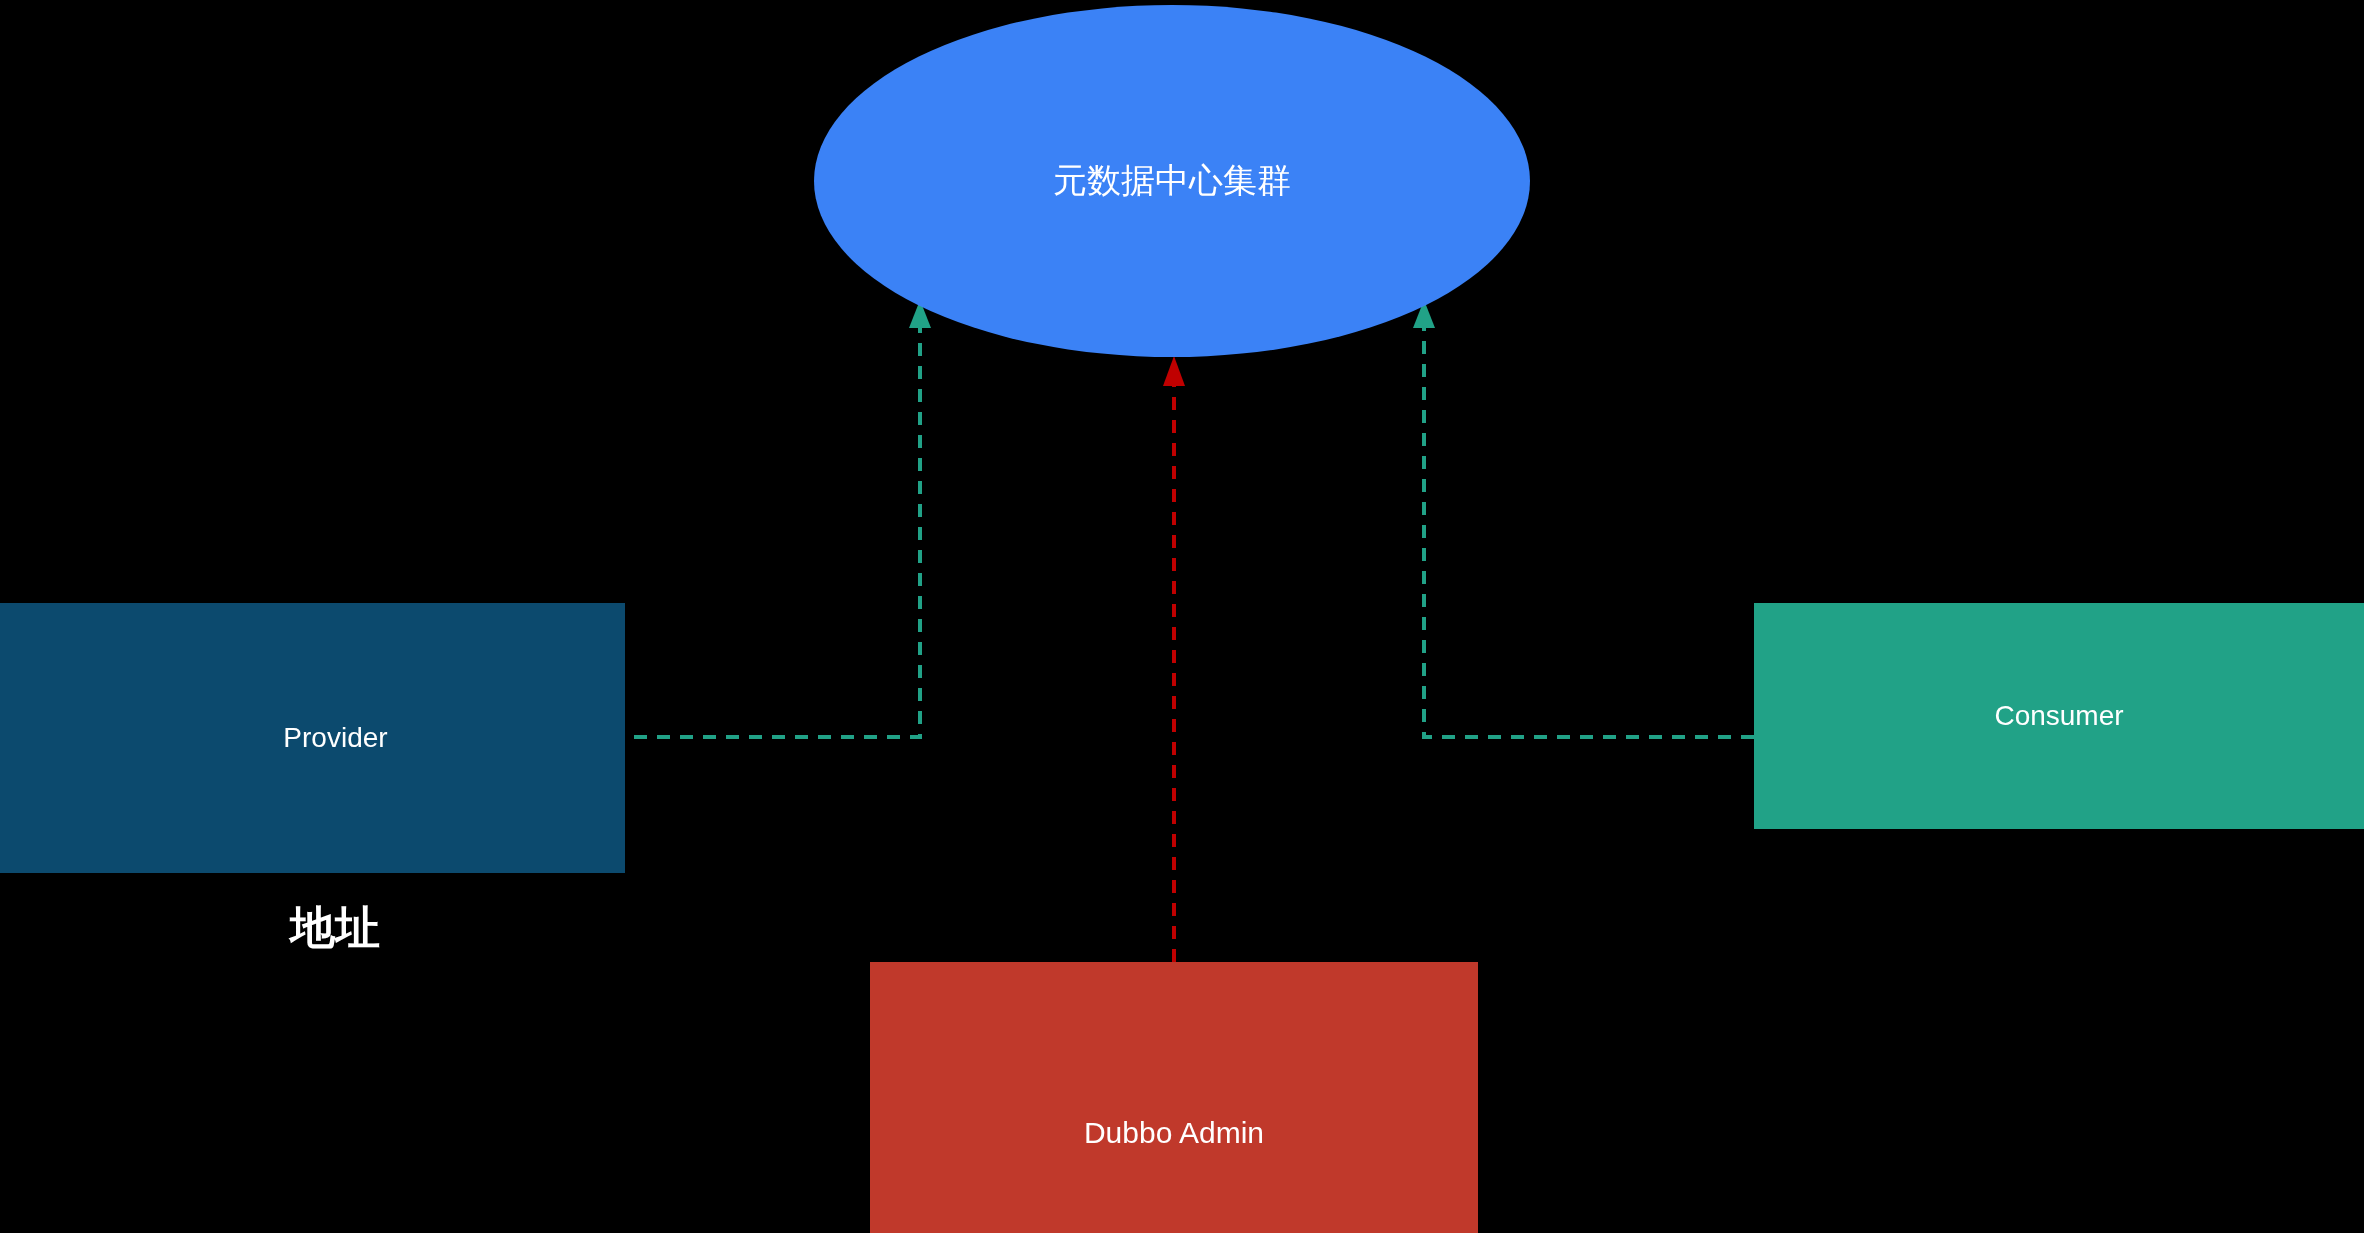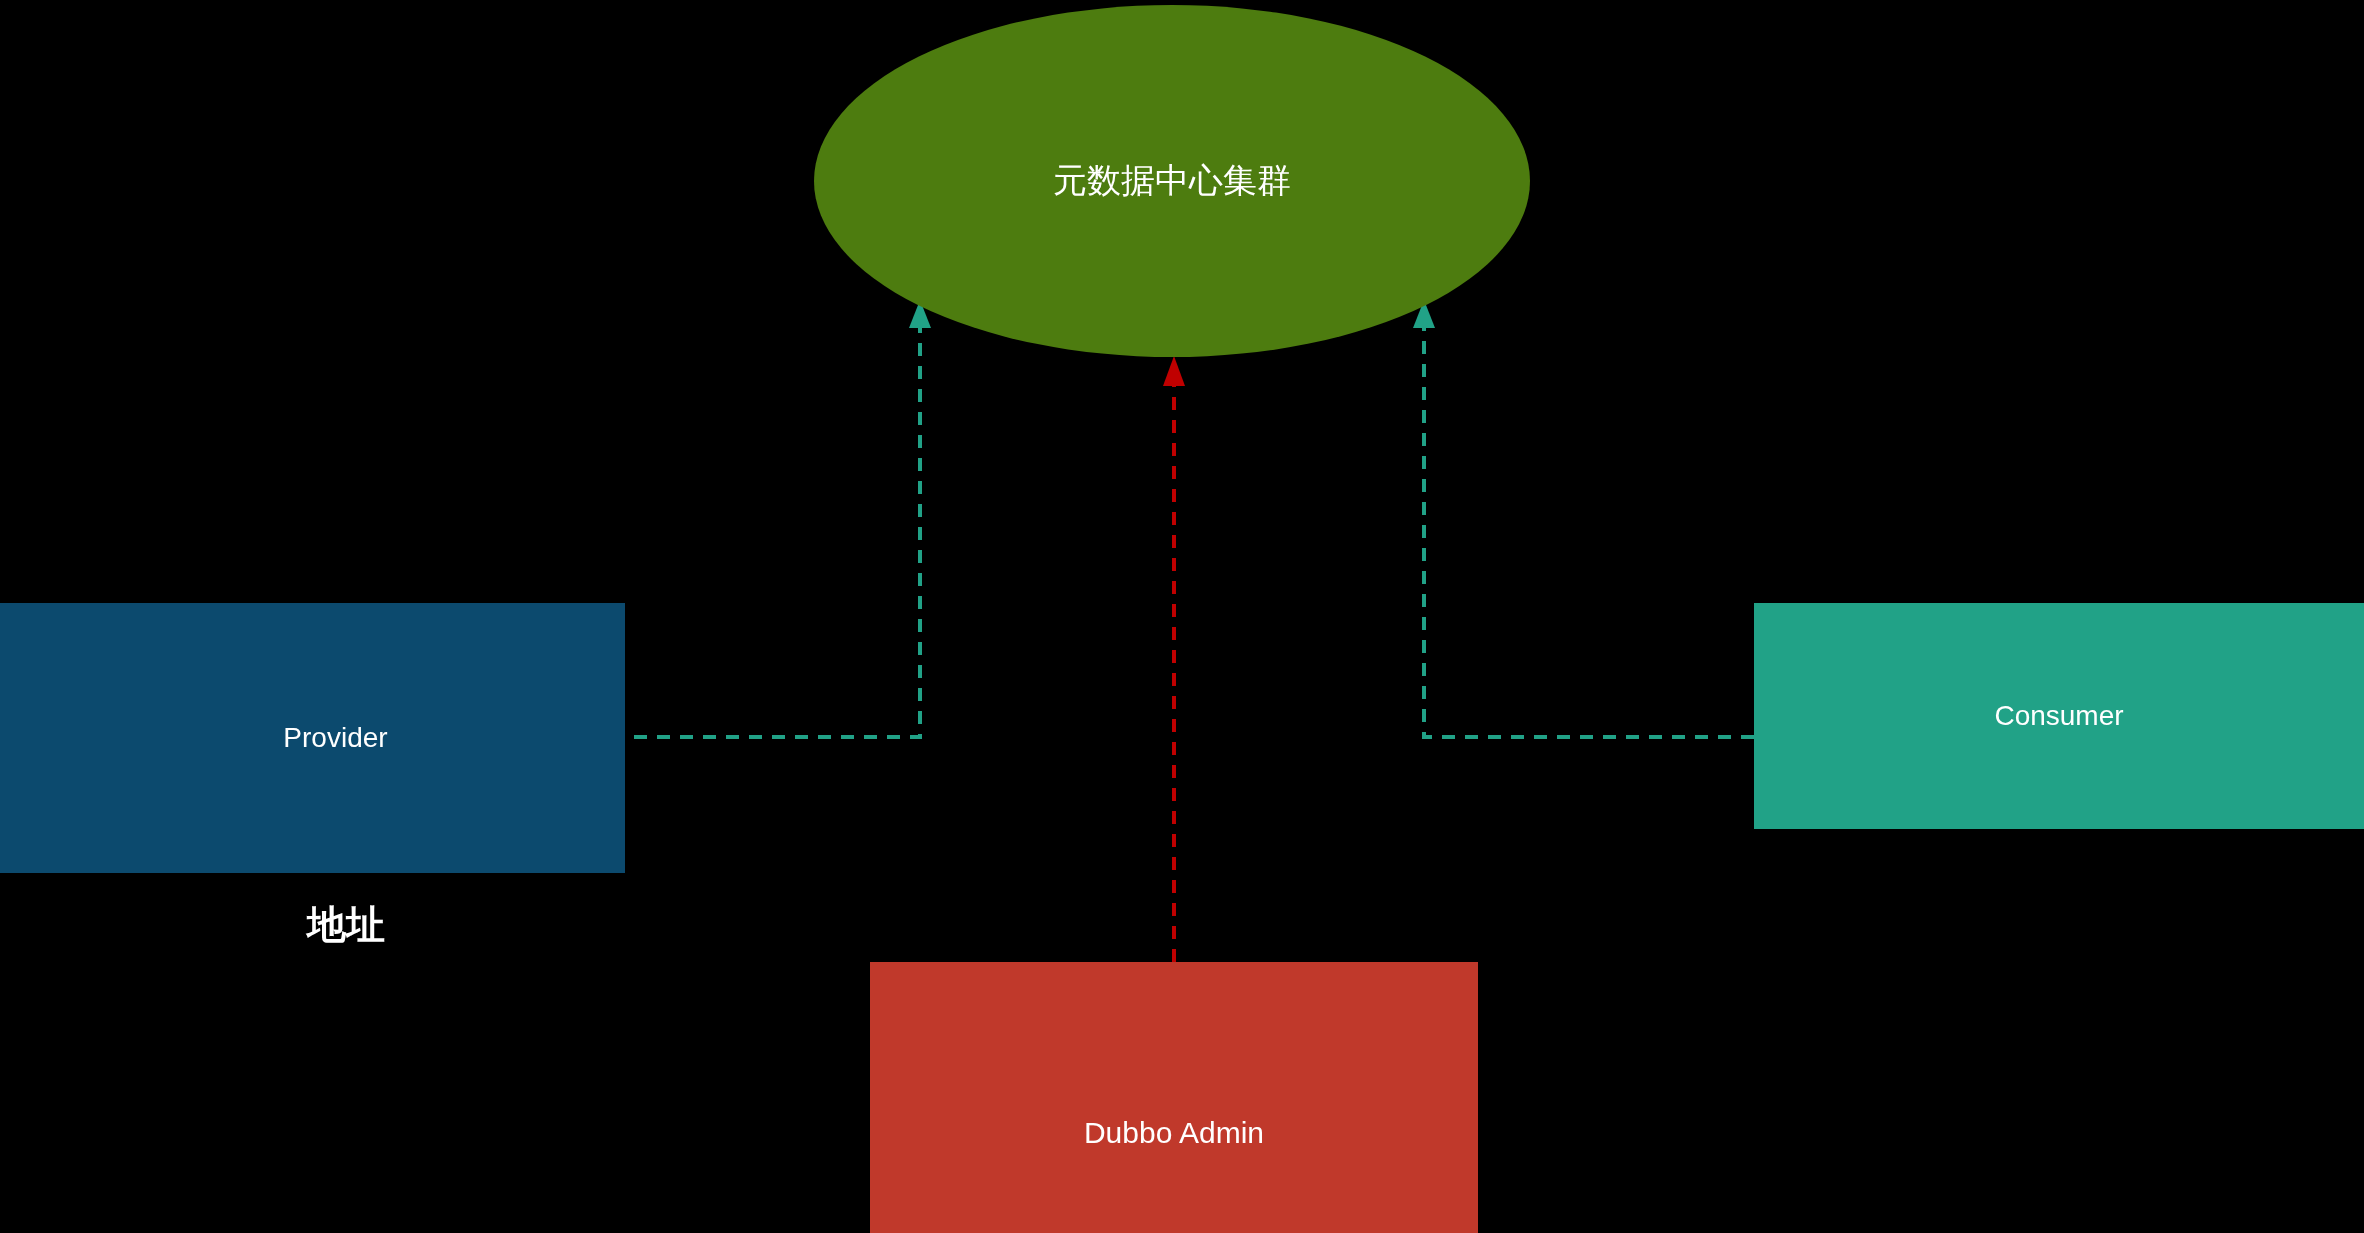--- a/index.html
+++ b/index.html
@@ -29,21 +29,21 @@
     align-items: center;
     justify-content: center;
     color: #ffffff;
     text-align: center;
   }
   .ellipse {
     left: 814px;
     top: 5px;
     width: 716px;
     height: 352px;
-    background: #4d7c0f;
+    background: #3b82f6;
     border-radius: 50%;
     font-size: 34px;
   }
   .provider {
     left: 0px;
     top: 603px;
     width: 579px;
     height: 270px;
     background: #0c4a6e;
     font-size: 28px;
@@ -60,25 +60,25 @@
   .admin {
     left: 870px;
     top: 962px;
     width: 608px;
     height: 342px;
     background: #C0392B;
     font-size: 30px;
   }
   .address {
     position: absolute;
-    left: 196px;
+    left: 185px;
     top: 898px;
     width: 300px;
     color: #ffffff;
-    font-size: 39px;
+    font-size: 45px;
     font-weight: bold;
     text-align: center;
   }
   .conn-teal {
     stroke: #21A287;
     stroke-width: 4;
     fill: none;
     stroke-dasharray: 13 10;
   }
   .conn-red {

